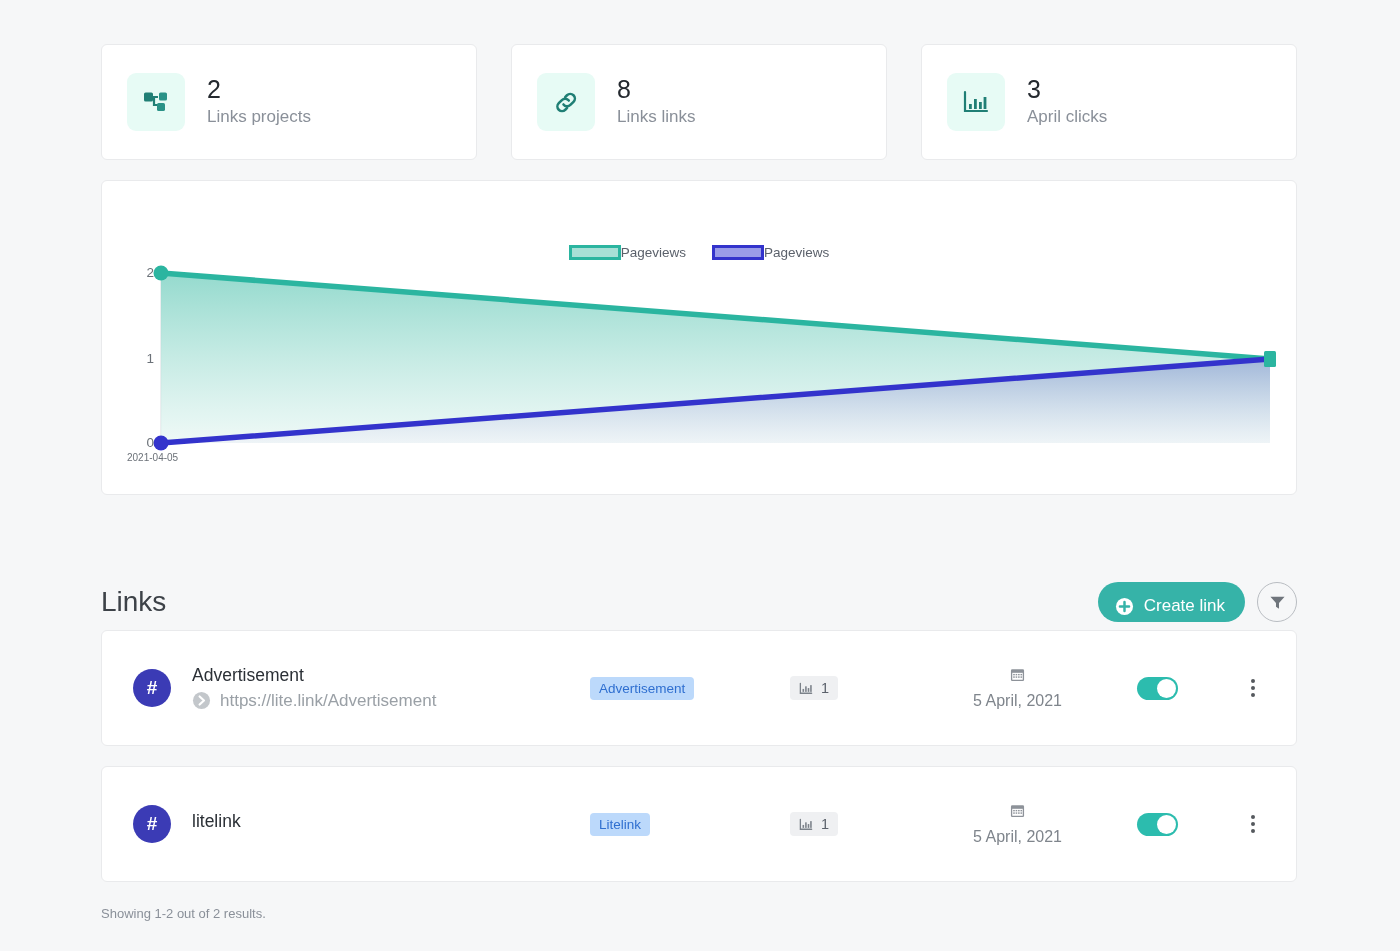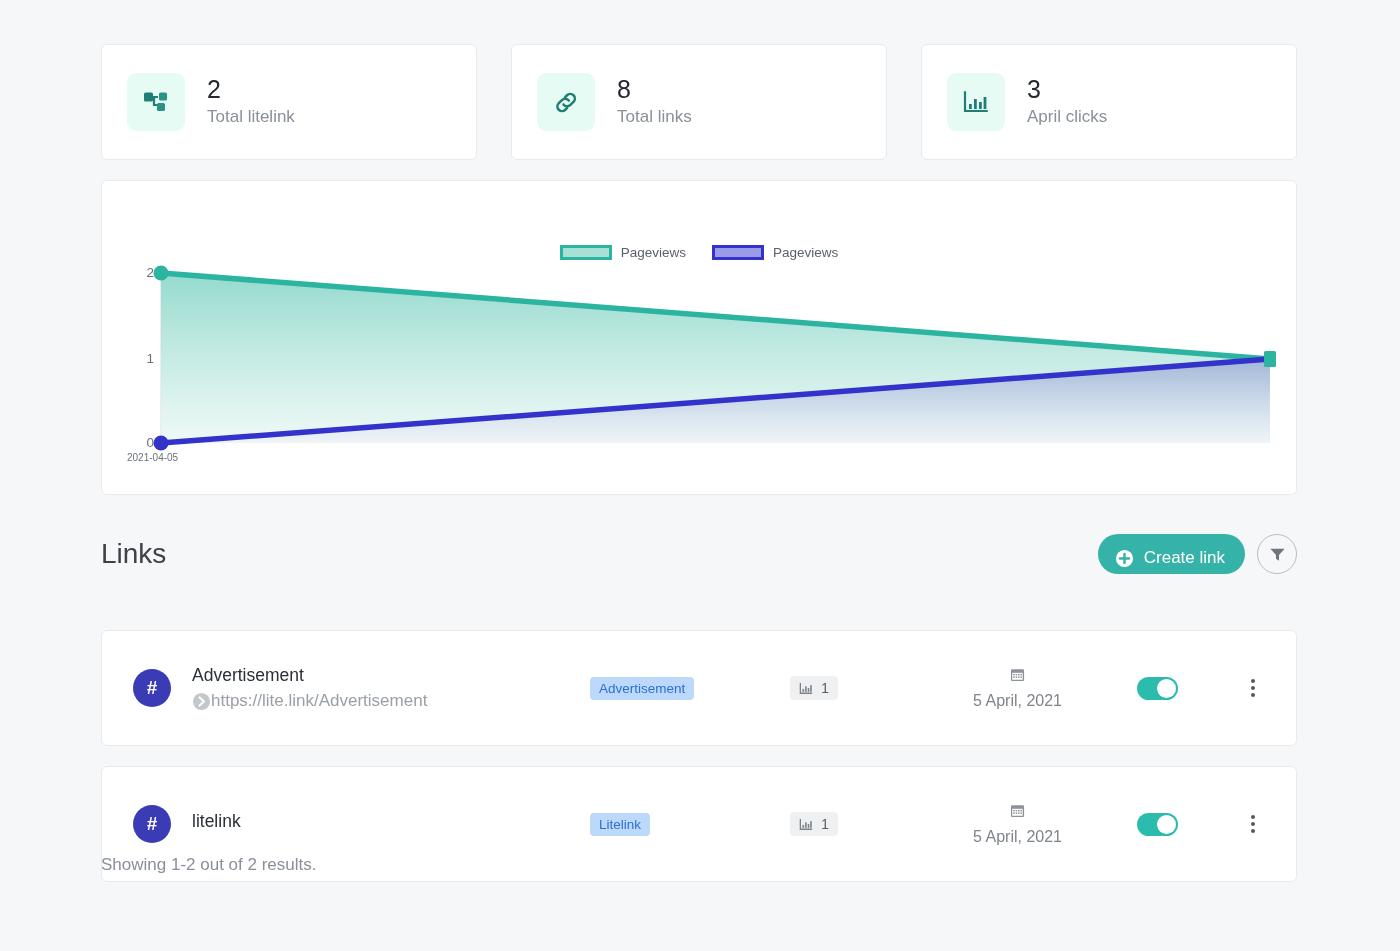--- a/index.html
+++ b/index.html
@@ -48,36 +48,36 @@
     left: 101px; top: 180px;
     width: 1196px; height: 315px;
     background: #ffffff;
     border: 1px solid #e9eaec;
     border-radius: 6px;
   }
   .chart-legend {
     position: absolute; left: 0; right: 0; top: 64px;
     display: flex; justify-content: center; align-items: center; gap: 26px;
   }
-  .legend-item { display: flex; align-items: center; gap: 9px; }
+  .legend-item { display: flex; align-items: center; }
   .legend-swatch { width: 52px; height: 15px; }
   .legend-swatch.pv { background: #a8e0d6; border: 3px solid #2bb5a0; }
   .legend-swatch.vs { background: #9a9ce8; border: 3px solid #3333cc; }
   .legend-label { font-size: 13.5px; color: #5b616b; }
 
   .plot { position: absolute; left: 0; top: 0; width: 1196px; height: 315px; }
   .ytick {
     position: absolute; font-size: 13.5px; color: #6b7178;
     text-align: right; width: 30px;
   }
   .xtick { position: absolute; font-size: 10px; color: #6b7178; }
 
   
   .links-header {
-    position: absolute; left: 101px; top: 528px;
+    position: absolute; left: 101px; top: 576px;
     width: 1196px; height: 52px;
     display: flex; align-items: center; justify-content: space-between;
   }
   .links-title { font-size: 28px; color: #3d4248; font-weight: 400; }
   .links-actions { display: flex; align-items: center; gap: 12px; }
   .btn-create {
     height: 40px; padding: 8px 20px 0 17px;
     background: #36b3a8; border: none; border-radius: 20px;
     color: #fff; font-size: 17px; font-family: inherit;
     display: flex; align-items: center; gap: 10px; cursor: pointer;
@@ -99,21 +99,21 @@
   .row-2 { top: 766px; }
 
   .hash-badge {
     flex: 0 0 38px; width: 38px; height: 38px; margin-left: 31px;
     border-radius: 50%; background: #3b3bb5;
     color: #fff; font-size: 19px; font-weight: bold;
     display: flex; align-items: center; justify-content: center;
   }
   .row-main { margin-left: 21px; width: 398px; }
   .row-title { font-size: 17.5px; color: #2b3036; margin-bottom: 5px; }
-  .row-url { display: flex; align-items: center; }
+  .row-url { display: flex; gap: 9px; }
   .row-url-text { font-size: 17px; color: #9aa0a6; }
 
   .row-tag { width: 200px; display: flex; justify-content: flex-start; }
   .tag-pill {
     background: #bcd9fb; color: #2f6fd0;
     font-size: 13.5px; border-radius: 4px; padding: 4px 9px;
   }
   .row-clicks { width: 140px; display: flex; justify-content: flex-start; }
   .clicks-pill {
     background: #eff0f2; border-radius: 4px; padding: 4px 9px;
@@ -133,58 +133,58 @@
     position: absolute; right: 2px; top: 2px;
     width: 19px; height: 19px; border-radius: 50%; background: #fff;
   }
   .row-menu {
     flex: 1; display: flex; justify-content: center; cursor: pointer;
   }
   .kebab { display: flex; flex-direction: column; gap: 3px; align-items: center; }
   .kebab span { width: 4px; height: 4px; border-radius: 50%; background: #55595e; }
 
   .results-note {
-    position: absolute; left: 101px; top: 855px;
-    font-size: 17px; color: #8a9099;
+    position: absolute; left: 101px; top: 906px;
+    font-size: 13px; color: #8a9099;
   }
 </style>
 </head>
 <body>
 
 <div class="page">
 
   <div class="stats-row">
 
     <div class="stat-card">
       <div class="stat-icon-box">
         <svg width="28" height="26" viewBox="0 0 28 26" aria-hidden="true">
           <path d="M9 8 H16 M16 8 V8 M12 9 V16 H16" stroke="#207f75" stroke-width="2.2" fill="none"></path>
           <rect x="2" y="3.5" width="9" height="9" rx="1.6" fill="#207f75"></rect>
           <rect x="17" y="3.5" width="8" height="8" rx="1.6" fill="#2a9287"></rect>
           <rect x="15" y="14" width="8" height="8" rx="1.6" fill="#2a9287"></rect>
         </svg>
       </div>
       <div class="stat-text">
         <div class="stat-value">2</div>
-        <div class="stat-label">Total litelink</div>
+        <div class="stat-label">Links projects</div>
       </div>
     </div>
 
     <div class="stat-card">
       <div class="stat-icon-box">
         <svg width="29" height="29" viewBox="0 0 24 24" aria-hidden="true">
           <g stroke="#207f75" stroke-width="2.1" fill="none" stroke-linecap="round">
             <path d="M9.5 13.6a3.8 3.8 0 0 0 5.7.4l2.6-2.6a3.8 3.8 0 0 0-5.4-5.4l-1.5 1.5"></path>
             <path d="M13.9 10.4a3.8 3.8 0 0 0-5.7-.4l-2.6 2.6a3.8 3.8 0 0 0 5.4 5.4l1.5-1.5"></path>
           </g>
         </svg>
       </div>
       <div class="stat-text">
         <div class="stat-value">8</div>
-        <div class="stat-label">Total links</div>
+        <div class="stat-label">Links links</div>
       </div>
     </div>
 
     <div class="stat-card">
       <div class="stat-icon-box">
         <svg width="28" height="26" viewBox="0 0 28 26" aria-hidden="true">
           <path d="M3 3 V22 H25" stroke="#207f75" stroke-width="2.2" fill="none" stroke-linecap="round"></path>
           <rect x="7" y="15" width="2.8" height="5" fill="#207f75"></rect>
           <rect x="12" y="10" width="2.8" height="10" fill="#207f75"></rect>
           <rect x="17" y="13" width="2.8" height="7" fill="#207f75"></rect>

